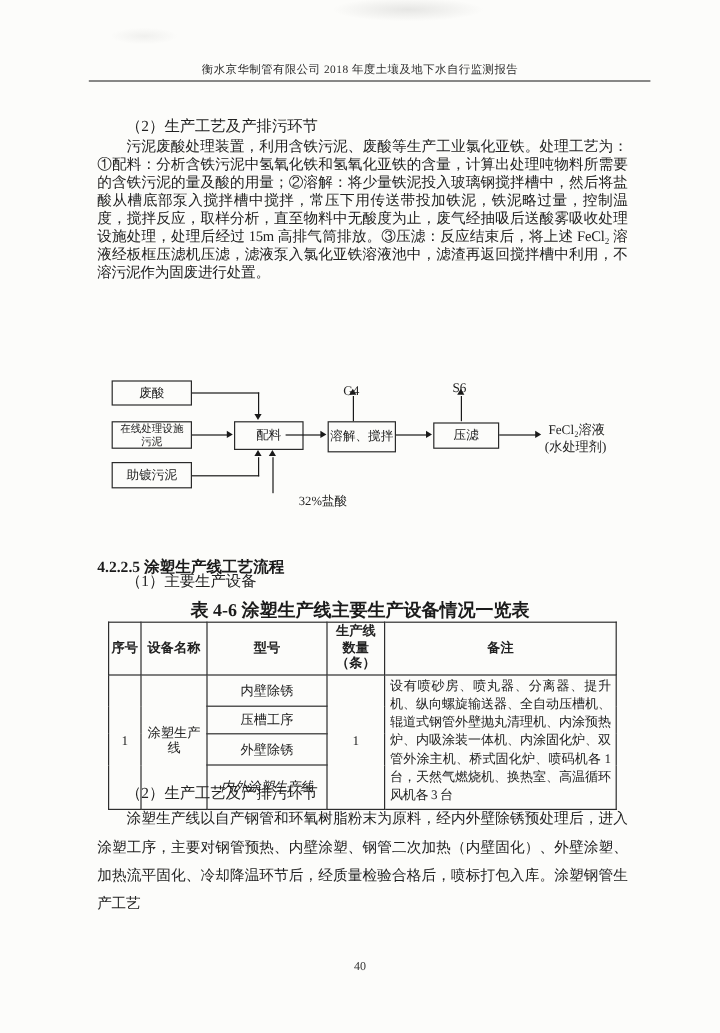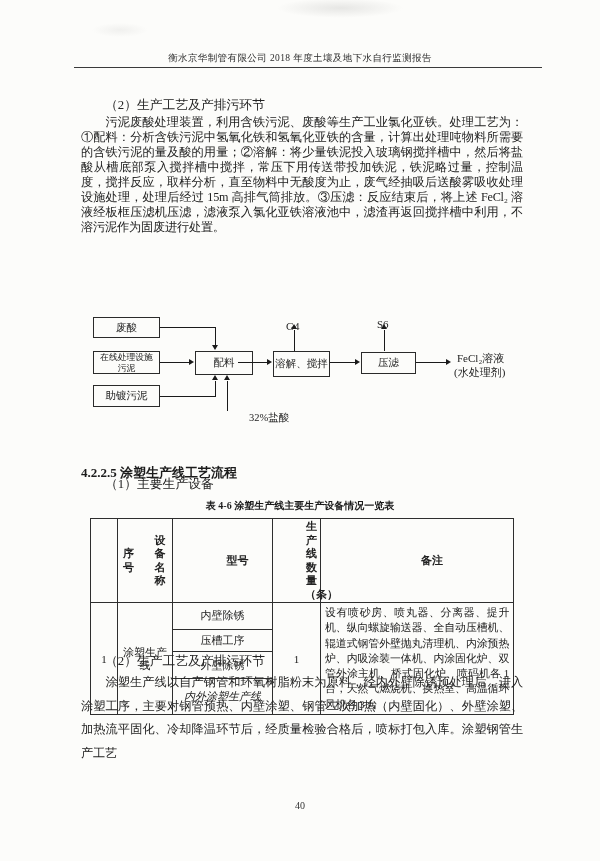--- a/index.html
+++ b/index.html
@@ -36,27 +36,27 @@
   .arr-r,.arr-d,.arr-u { position:absolute; width:0; height:0; }
   .arr-r { border-top:3.5px solid transparent; border-bottom:3.5px solid transparent; border-left:5.5px solid #1a1a1a; }
   .arr-d { border-left:3.5px solid transparent; border-right:3.5px solid transparent; border-top:5.5px solid #1a1a1a; }
   .arr-u { border-left:3.5px solid transparent; border-right:3.5px solid transparent; border-bottom:5.5px solid #1a1a1a; }
   .dlabel { position:absolute; font-size:11px; color:#222; }
   .dlabel-sm { position:absolute; font-size:10.5px; color:#222;margin-left:41px; }
   .caption { top:420px; left:0; width:600px; text-align:center; font-weight:bold; font-size:12.2px; color:#1b1b1b; }
 
   
   .sec-num { top:448px; left:81px; font-weight:bold; font-size:13px; color:#1b1b1b;margin-top:16px; }
-  .table-title { top:499px; left:0; width:600px; text-align:center; font-weight:bold; font-size:10px; color:#1b1b1b; }
+  .table-title { top:499px; left:0; width:600px; text-align:center; font-weight:bold; font-size:15px; color:#1b1b1b; }
 
   
   .tbl-wrap { top:518px; left:90px; }
   table { border-collapse:collapse; table-layout:fixed; width:423px; }
   td,th { border:1.2px solid #2e2e2e; font-size:11px; color:#222; text-align:center; vertical-align:middle; padding:1px 2px; }
-  th { font-weight:bold; line-height:13.5px;padding-left:32px; }
+  th { font-weight:bold; line-height:13.5px; }
   .c-no { width:27px; } .c-name { width:55px; } .c-model { width:100px; } .c-cnt { width:48px; } .c-remark { width:193px; }
   .remark-cell { text-align:left; font-size:10.9px; line-height:15.3px; padding:2px 4px; text-align:justify; letter-spacing:-0.3px; }
   .name-cell { line-height:13px; padding:1px 3px; }
   .model-cell { height:22px; }
 
   .page-num { top:800px; left:0; width:600px; text-align:center; font-size:10px; color:#333; }
 </style>
 </head>
 <body>
 

